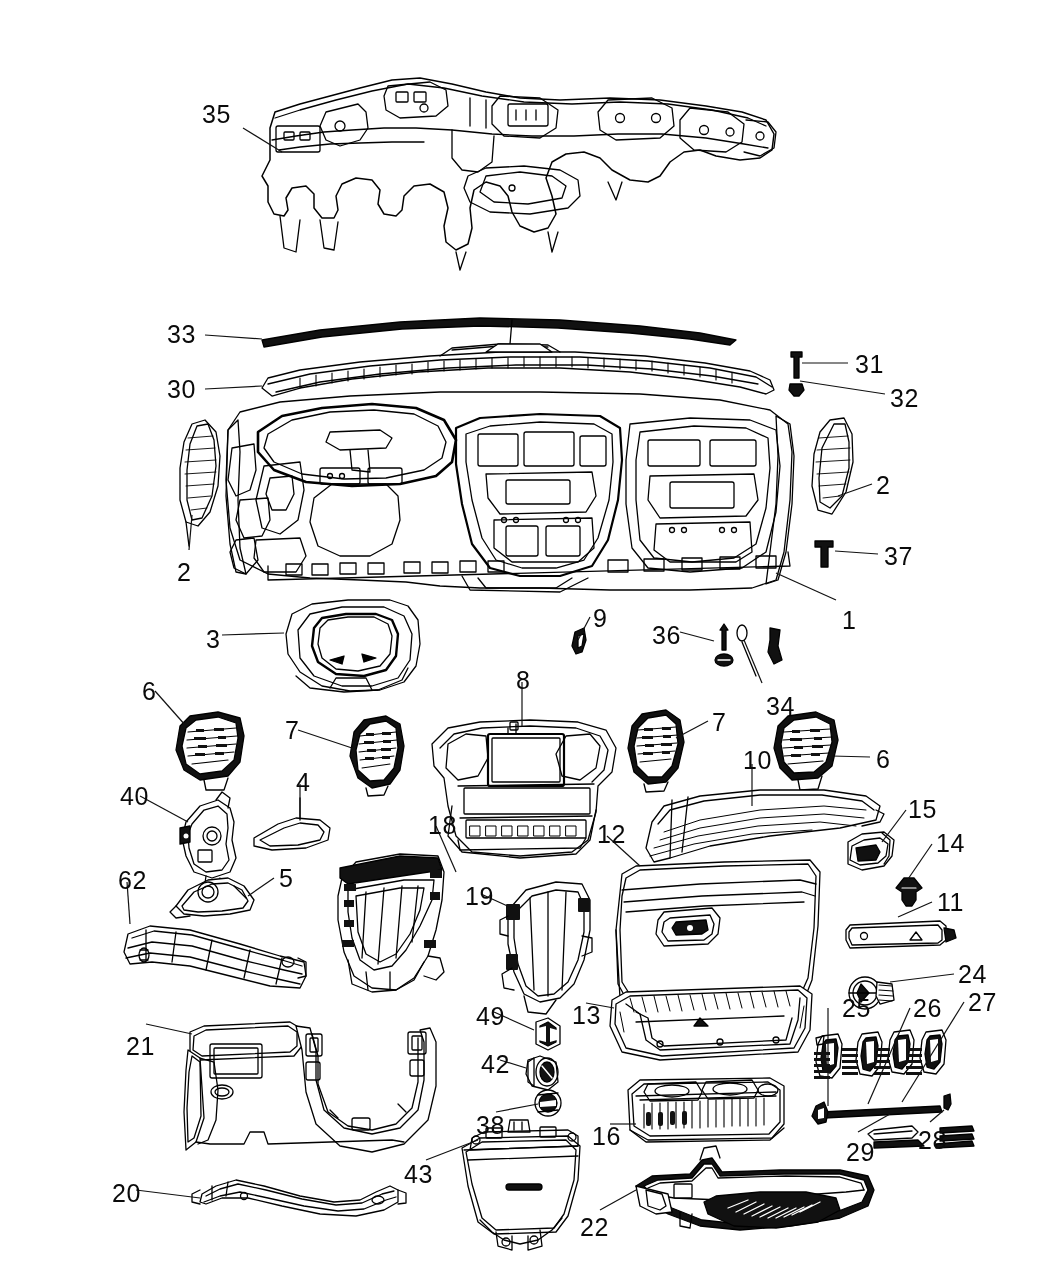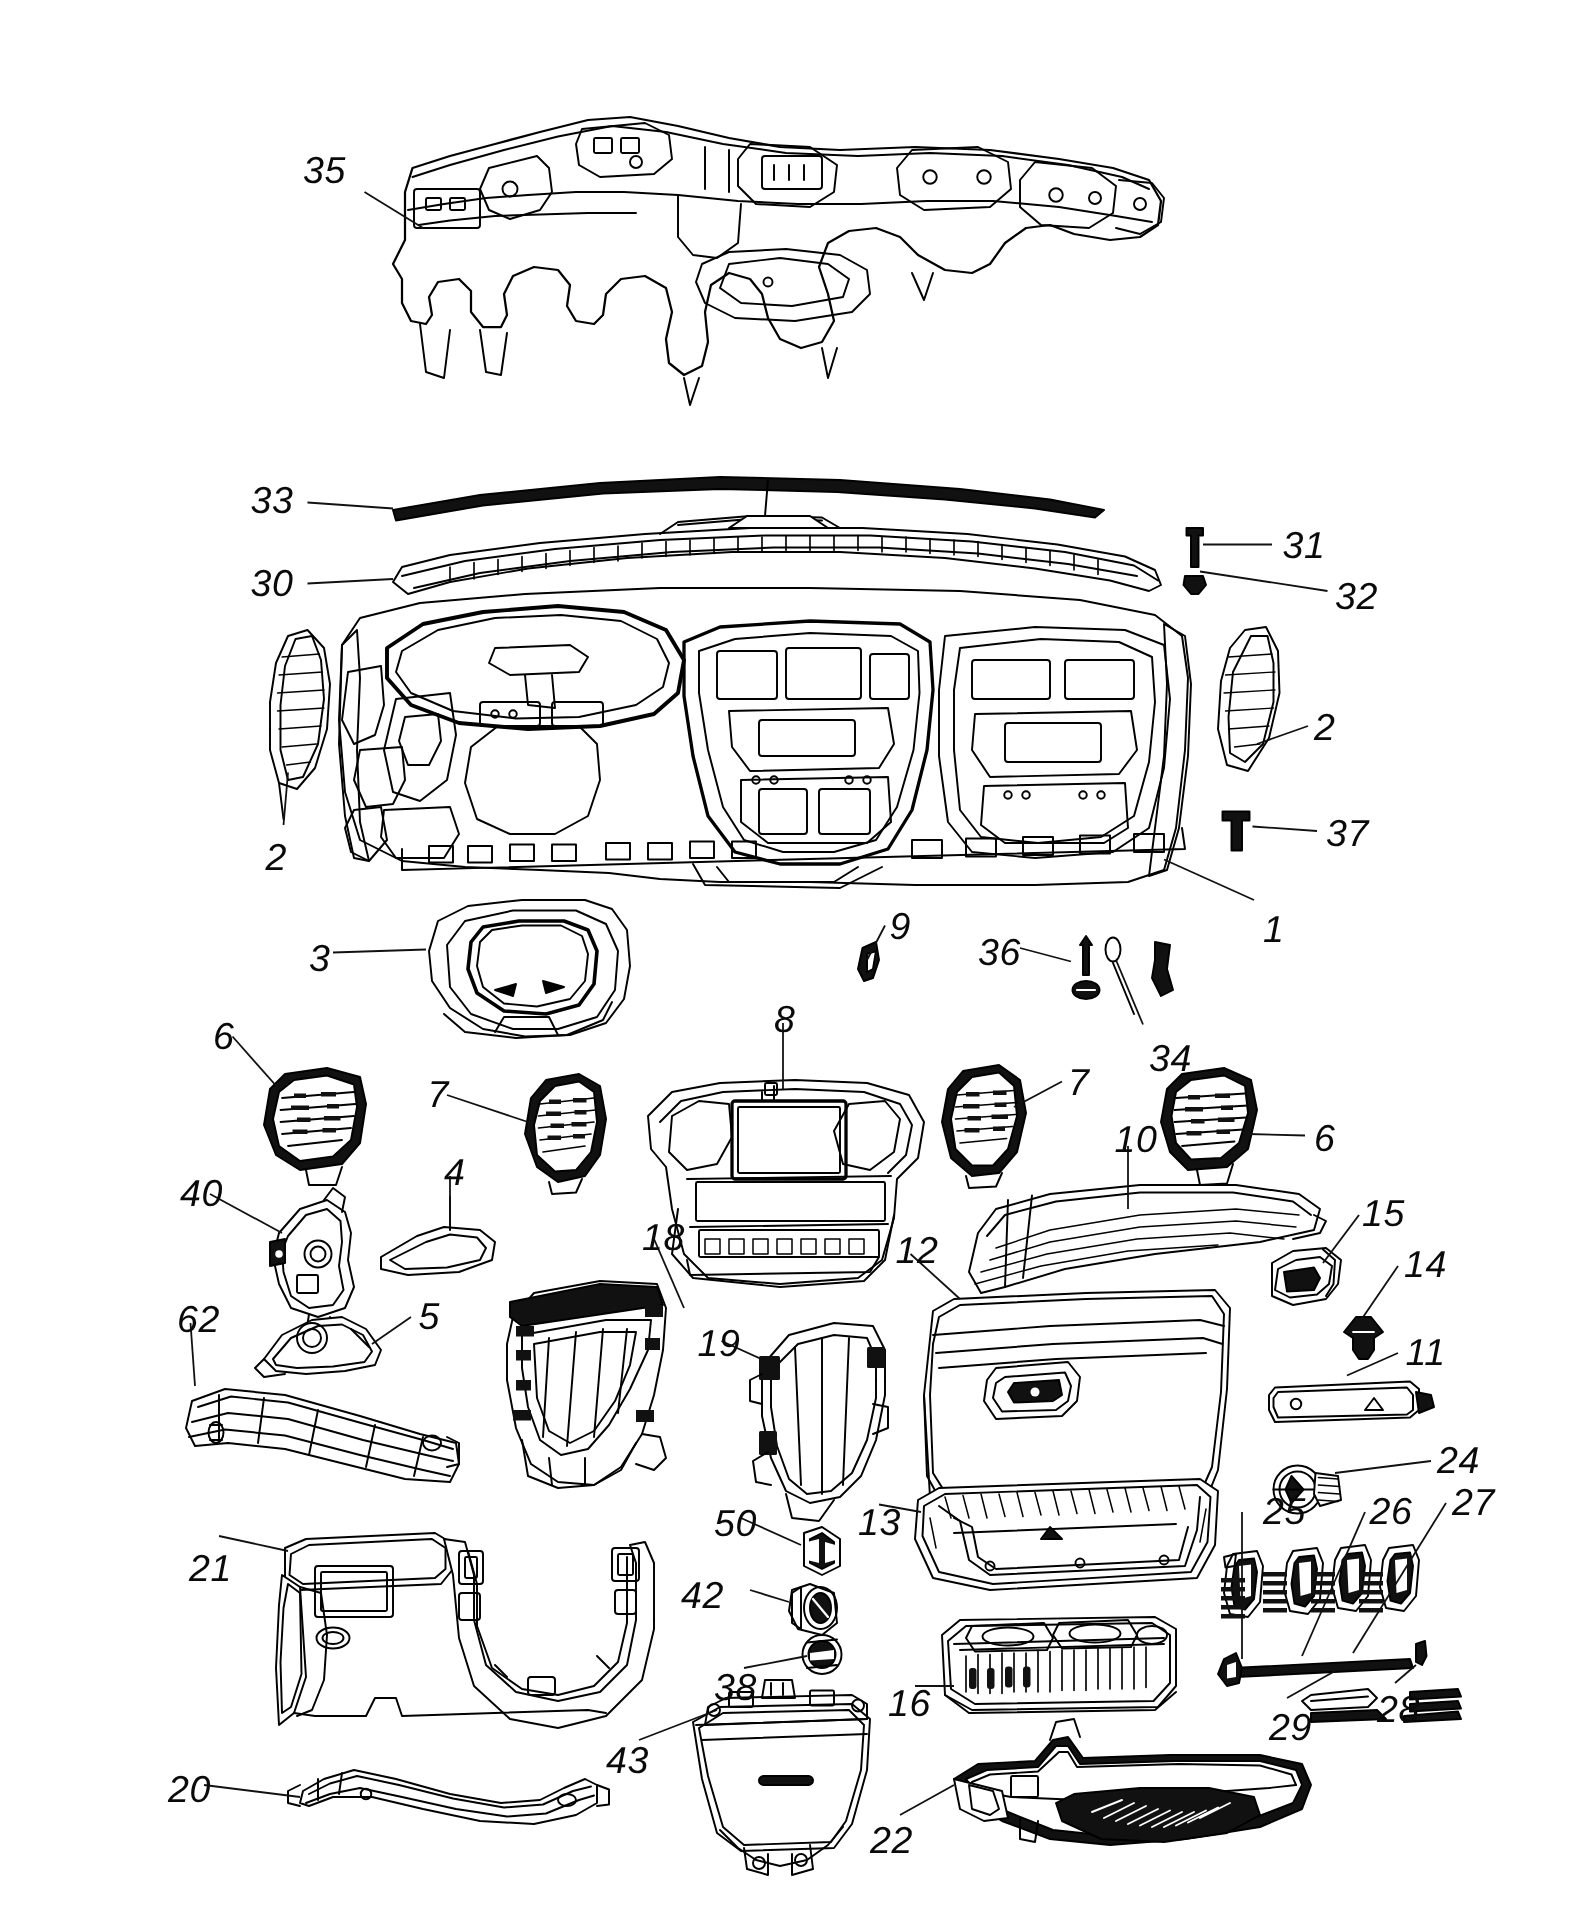--- a/index.html
+++ b/index.html
@@ -1,17 +1,17 @@
 <!DOCTYPE html>
 <html><head>
 <meta charset="utf-8">
 <style>
   html,body{margin:0;padding:0;background:#ffffff;}
   body{width:1050px;height:1275px;font-family:"Liberation Sans",sans-serif;color:#000;overflow:hidden;}
-  #sheet{position:relative;width:1050px;height:1275px;background:#fff;font-style:italic;}
+  #sheet{position:relative;width:1050px;height:1275px;background:#fff;}
   #art{position:absolute;inset:0;width:1050px;height:1275px;}
   .cal{position:absolute;font-family:"Liberation Sans",sans-serif;font-size:25px;line-height:25px;color:#0a0a0a;letter-spacing:.5px;white-space:nowrap;}
 </style>
 </head>
 <body>
 
 <div id="sheet">
 
   <svg id="art" viewBox="0 0 1050 1275" xmlns="http://www.w3.org/2000/svg">
     <defs>
@@ -782,27 +782,27 @@
       <div class="cal" style="left: 296px; top: 770px;">4</div>
       <div class="cal" style="left: 428px; top: 813px;">18</div>
       <div class="cal" style="left: 597px; top: 822px;">12</div>
       <div class="cal" style="left: 908px; top: 797px;">15</div>
       <div class="cal" style="left: 936px; top: 831px;">14</div>
       <div class="cal" style="left: 279px; top: 866px;">5</div>
       <div class="cal" style="left: 118px; top: 868px;">62</div>
       <div class="cal" style="left: 465px; top: 884px;">19</div>
       <div class="cal" style="left: 937px; top: 890px;">11</div>
       <div class="cal" style="left: 572px; top: 1003px;">13</div>
-      <div class="cal" style="left: 476px; top: 1004px;">50</div>
+      <div class="cal" style="left: 476px; top: 1004px;">49</div>
       <div class="cal" style="left: 958px; top: 962px;">24</div>
       <div class="cal" style="left: 822px; top: 996px; margin-left: 20px;">25</div>
       <div class="cal" style="left: 913px; top: 996px; text-align: right;">26</div>
       <div class="cal" style="left: 968px; top: 990px;">27</div>
       <div class="cal" style="left: 126px; top: 1014px; margin-top: 20px;">21</div>
-      <div class="cal" style="left: 454px; top: 1052px;">42</div>
+      <div class="cal" style="left: 481px; top: 1052px;">42</div>
       <div class="cal" style="left: 476px; top: 1113px;">38</div>
       <div class="cal" style="left: 592px; top: 1124px;">16</div>
       <div class="cal" style="left: 846px; top: 1140px;">29</div>
       <div class="cal" style="left: 918px; top: 1128px;">28</div>
       <div class="cal" style="left: 404px; top: 1162px;">43</div>
       <div class="cal" style="left: 112px; top: 1181px; text-align: center;">20</div>
       <div class="cal" style="left: 580px; top: 1215px;">22</div>
     </div>
 
 </div>

